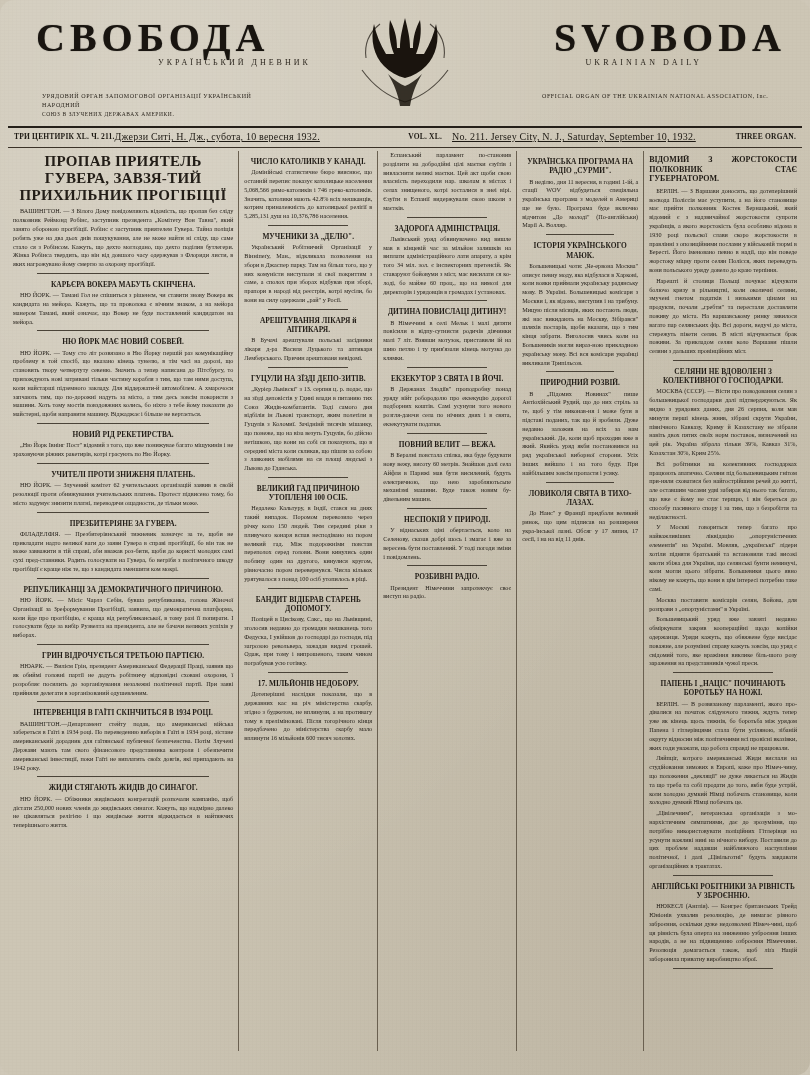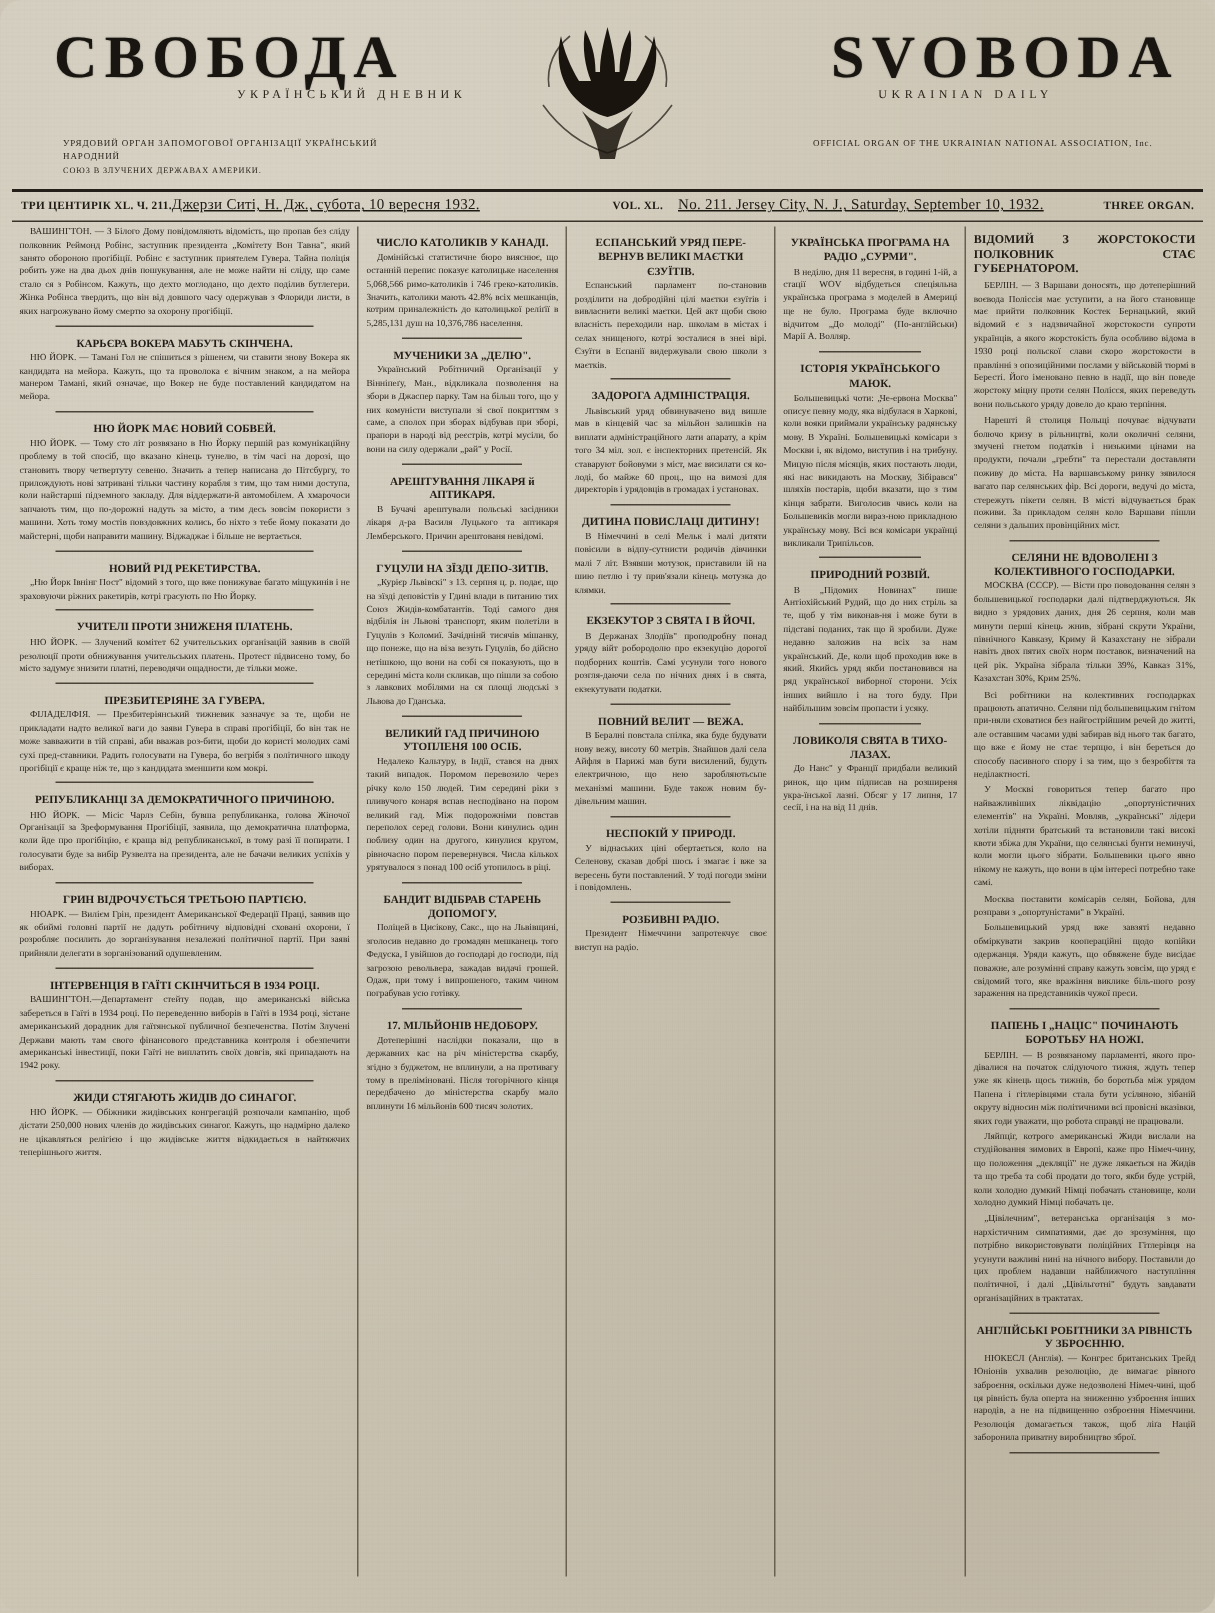--- a/index.html
+++ b/index.html
@@ -166,20 +166,21 @@
     <span class="mid">Джерзи Ситі, Н. Дж., субота, 10 вересня 1932.</span>
     <span class="vol">VOL. XL.</span>
     <span class="mid">No. 211.   Jersey City, N. J., Saturday, September 10, 1932.</span>
     <span>THREE ORGAN.</span>
   </div>
   <div class="ruleline thin"></div>
 
   <div class="cols">
 
     <div class="col c1 blur">
+      <h1 class="lead">ПРОПАВ ПРИЯТЕЛЬ ГУВЕРА, ЗАВЗЯ-ТИЙ ПРИХИЛЬНИК ПРОГІБІЦІЇ</h1>
       <p>ВАШИНГТОН. — З Білого Дому повідомляють відомість, що пропав без сліду полковник Реймонд Робінс, заступник президента „Комітету Вон Тавна", який занято обороною прогібіції. Робінс є заступник приятелем Гувера. Тайна поліція робить уже на два дьох днів пошукування, але не може найти ні сліду, що саме стало ся з Робінсом. Кажуть, що дехто моглодано, що дехто поділив бутлегери. Жінка Робінса твердить, що він від довшого часу одержував з Флориди листи, в яких нагрожувано йому смертю за охорону прогібіції.</p>
       <hr class="sep short">
       <h3 class="hd">КАРЬЄРА ВОКЕРА МАБУТЬ СКІНЧЕНА.</h3>
       <p>НЮ ЙОРК. — Тамані Гол не спішиться з рішенєм, чи ставити знову Вокера як кандидата на мейора. Кажуть, що та проволока є вічним знаком, а на мейора манером Тамані, який означає, що Вокер не буде поставлений кандидатом на мейора.</p>
       <hr class="sep short">
       <h3 class="hd">НЮ ЙОРК МАЄ НОВИЙ СОБВЕЙ.</h3>
       <p>НЮ ЙОРК. — Тому сто літ розвязано в Ню Йорку першій раз комунікаційну проблему в той спосіб, що вказано кінець тунелю, в тім часі на дорозі, що становить твору четвертуту севеню. Значить а тепер написана до Пітсбургу, то прилождують нові затривані тільки частину корабля з тим, що там ними доступа, коли найстарші підземного закладу. Для віддержати-й автомобілем. А хмарочоси запчають тим, що по-дорожні надуть за місто, а тим десь зовсім покористи з машини. Хоть тому мостів повздовжних колись, бо ніхто з тебе йому показати до майстерні, щоби направити машину. Віджаджає і більше не вертається.</p>
       <hr class="sep short">
       <h3 class="hd">НОВИЙ РІД РЕКЕТИРСТВА.</h3>
       <p>„Ню Йорк Івнінг Пост" відомий з того, що вже понижувае багато міщукинів і не зраховуючи ріжних ракетирів, котрі грасують по Ню Йорку.</p>
@@ -220,21 +221,20 @@
       <p>Недалеко Кальтуру, в Індії, стався на днях такий випадок. Поромом перевозило через річку коло 150 людей. Тим середині ріки з пливучого конаря вспав несподівано на пором великий гад. Між подорожніми повстав переполох серед голови. Вони кинулись один поблизу один на другого, кинулися кругом, рівночасно пором перевернувся. Числа кількох урятувалося з понад 100 осіб утопилось в ріці.</p>
       <hr class="sep short">
       <h3 class="hd">БАНДИТ ВІДІБРАВ СТАРЕНЬ ДОПОМОГУ.</h3>
       <p>Поліцей в Цисікову, Сакс., що на Львівщині, зголосив недавно до громадян мешканець того Федуска, І увійшов до господарі до господи, під загрозою револьвера, зажадав видачі грошей. Одаж, при тому і випрошеного, таким чином пограбував усю готівку.</p>
       <hr class="sep short">
       <h3 class="hd">17. МІЛЬЙОНІВ НЕДОБОРУ.</h3>
       <p>Дотеперішні наслідки показали, що в державних кас на річ міністерства скарбу, згідно з буджетом, не вплинули, а на противагу тому в преліміновані. Після тогорічного кінця передбачено до міністерства скарбу мало вплинути 16 мільйонів 600 тисяч золотих.</p>
     </div>
 
     <div class="col c3 blur">
-      <h3 class="hd">ЕСПАНСЬКИЙ УРЯД ПЕРЕ-ВЕРНУВ ВЕЛИКІ МАЄТКИ ЄЗУЇТІВ.</h3>
       <p>Еспанський парламент по-становив розділити на добродійні цілі маєтки єзуїтів і вивласнити великі маєтки. Цей акт щоби свою власність переходили нар. школам в містах і селах знищеного, котрі зосталися в знеі вірі. Єзуїти в Еспанії видержували свою школи з маєтків.</p>
       <hr class="sep short">
       <h3 class="hd">ЗАДОРОГА АДМІНІСТРАЦІЯ.</h3>
       <p>Львівський уряд обвинувачено вид вишле мав в кінцевій час за мільйон залишків на виплати адміністраційного лати апарату, а крім того 34 міл. зол. є інспекторних претенсій. Як ставаруют бойовуми з міст, має висилати ся ко-лоді, бо майже 60 проц., що на вимозі для директорів і урядовців в громадах і установах.</p>
       <hr class="sep short">
       <h3 class="hd">ДИТИНА ПОВИСЛАЦІ ДИТИНУ!</h3>
       <p>В Німеччині в селі Мельк і малі дитяти повісили в відпу-сутнисти родичів дівчинки малі 7 літ. Взявши мотузок, приставили ій на шию петлю і ту прив'язали кінець мотузка до клямки.</p>
       <hr class="sep short">
       <h3 class="hd">ЕКЗЕКУТОР З СВЯТА І В ЙОЧІ.</h3>
       <p>В Держанах Злодіїв" проподробну понад уряду війт робородолю про екзекуцію дорогої подборних коштів. Самі усунули того нового розгля-даючи села по нічних днях і в свята, екзекутувати податки.</p>

